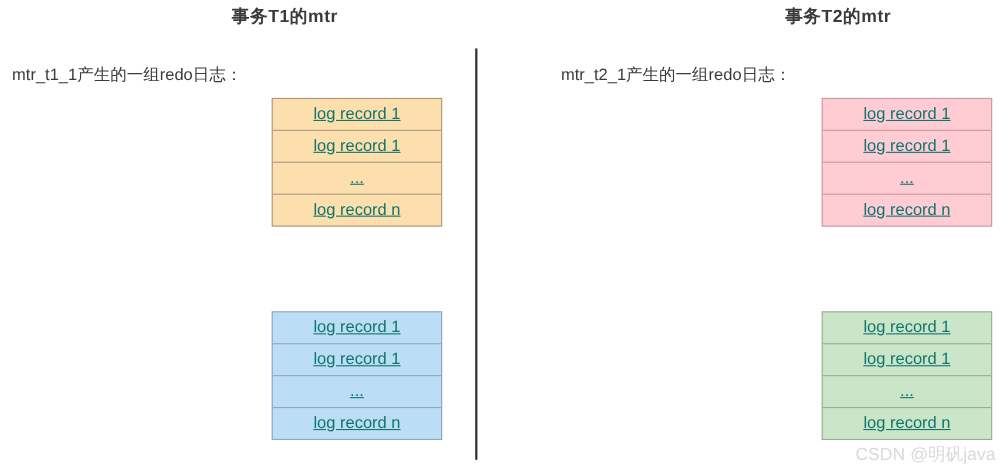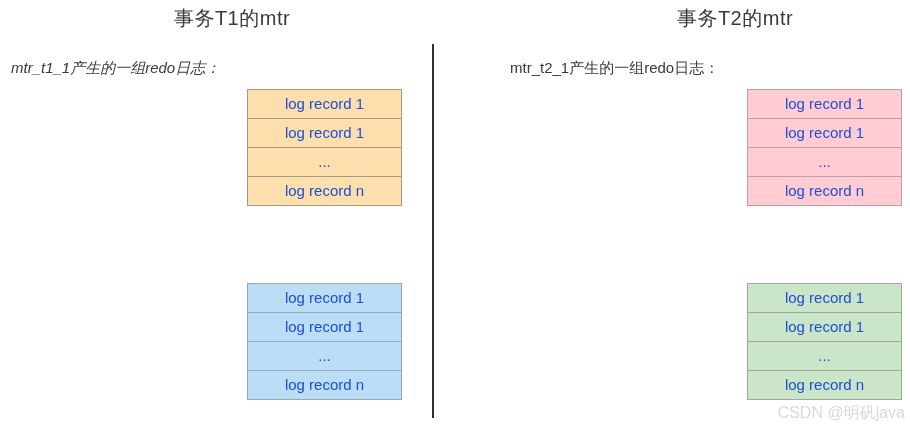--- a/index.html
+++ b/index.html
@@ -11,55 +11,57 @@
   .page {
     position: relative;
     width: 910px;
     height: 427px;
     background: #ffffff;
     overflow: hidden;
   }
   .col-title {
     position: absolute;
     top: 5px;
-    font-size: 20px;
-    font-weight: normal;
+    font-size: 16px;
+    font-weight: bold;
     color: #3b3b3b;
     letter-spacing: 0.5px;
     white-space: nowrap;
+    margin-left: 27px;
   }
   .title-t1 { left: 0; width: 464px; text-align: center; }
   .title-t2 { left: 520px; width: 430px; text-align: center; }
   .group-label {
     position: absolute;
     font-size: 15px;
     color: #3a3a3a;
     white-space: nowrap;
   }
-  .lbl-t1 { left: 11px; font-style: italic; }
+  .lbl-t1 { left: 11px; }
   .lbl-t2 { left: 510px; }
   .lbl-row1 { top: 59px; }
   .lbl-row2 { top: 254px; }
   .stack {
     position: absolute;
     width: 155px;
     box-sizing: border-box;
     border: 1px solid #999;
   }
   .stack-left { left: 247px; }
   .stack-right { left: 747px; }
   .stack-row1 { top: 89px; }
   .stack-row2 { top: 283px; }
   .stack .row {
     height: 28px;
     line-height: 28px;
     text-align: center;
     font-size: 15px;
-    color: #1d4ed8;
+    color: #0f766e;
     border-top: 1px solid #999;
+    text-decoration: underline;
   }
   .stack .row:first-child { border-top: none; }
   .divider {
     position: absolute;
     left: 432px;
     top: 44px;
     width: 2px;
     height: 374px;
     background: #2f2f2f;
   }

